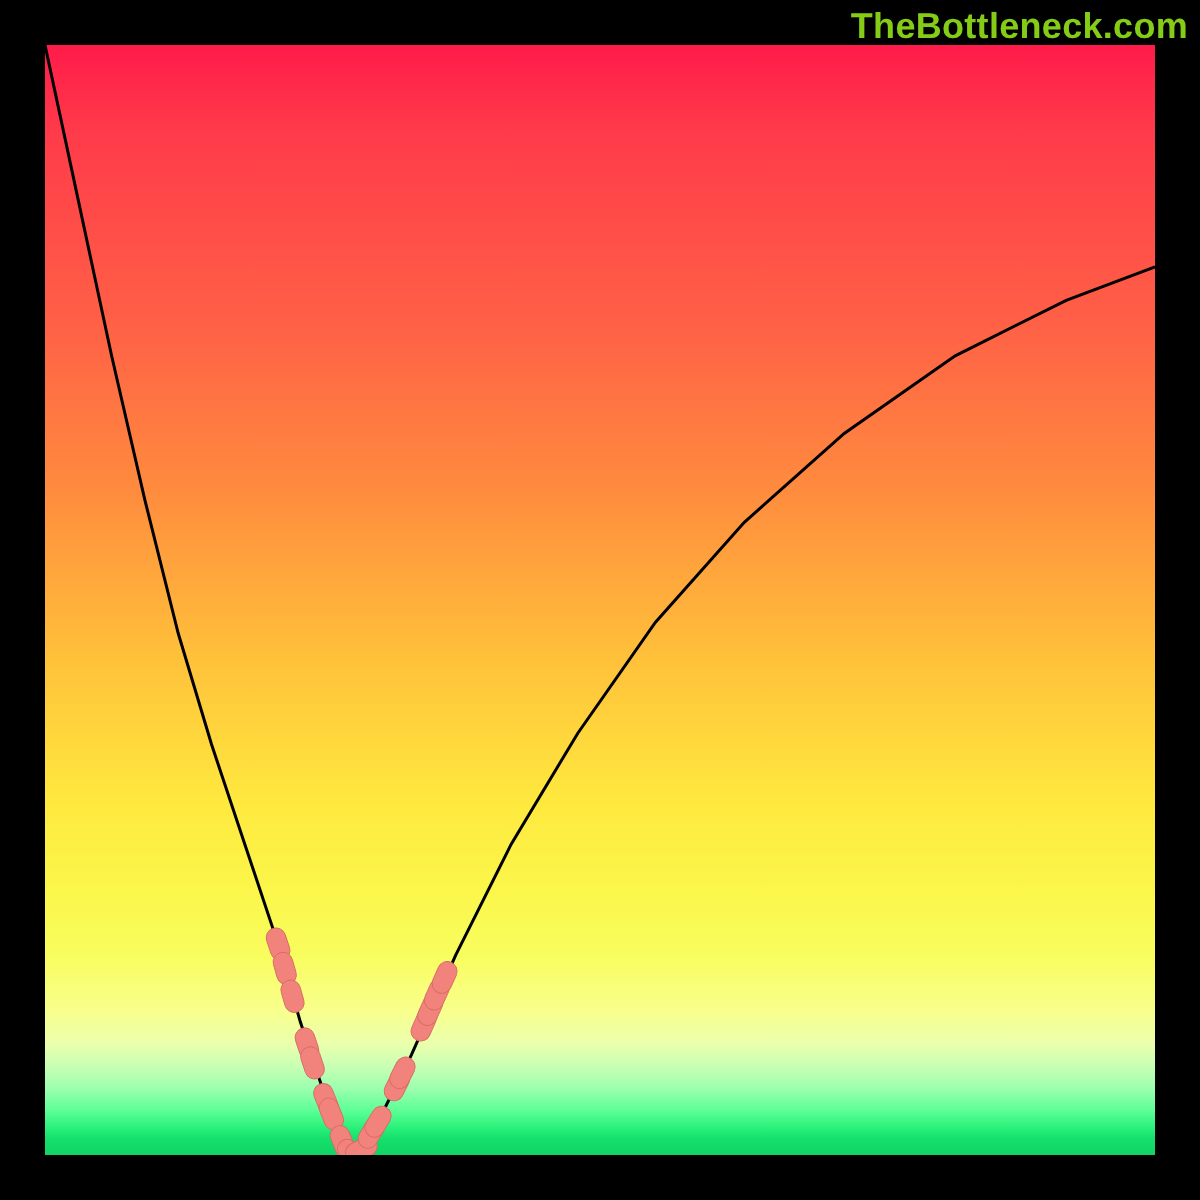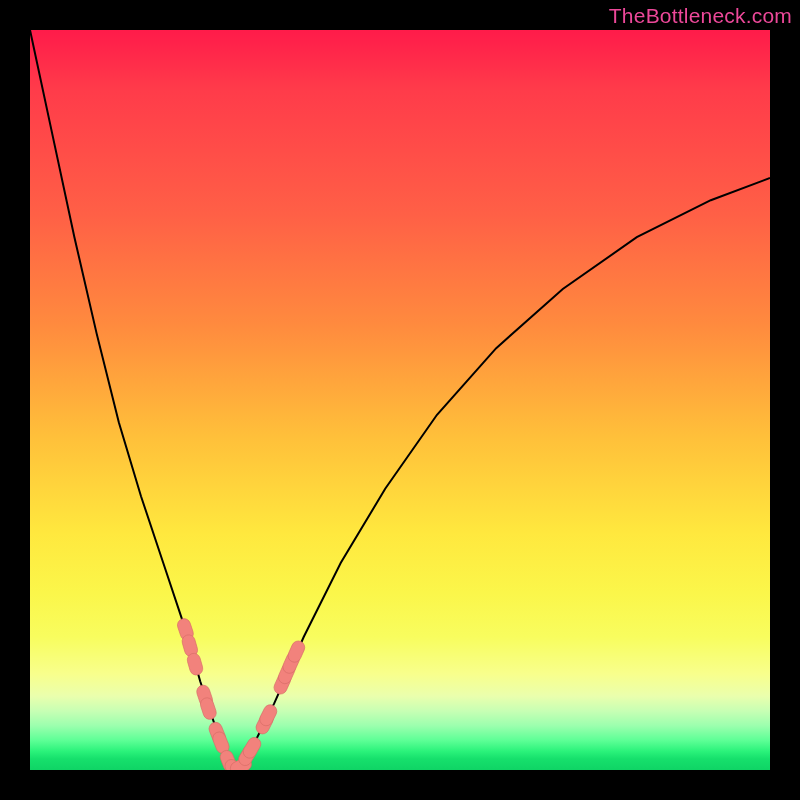--- a/index.html
+++ b/index.html
@@ -50,23 +50,23 @@
     position: absolute;
     left: 0;
     top: 0;
     width: 740px;
     height: 740px;
   }
   .watermark {
     position: absolute;
     top: 4px;
     right: 8px;
-    color: #ec4899;
-    font-size: 21px;
-    font-weight: 400;
+    color: #84cc16;
+    font-size: 24px;
+    font-weight: 700;
     letter-spacing: 0.2px;
     user-select: none;
   }
 </style>
 </head>
 <body>
 
 <div class="frame">
   <div class="plot">
     <svg class="overlay" viewBox="0 0 740 740">

